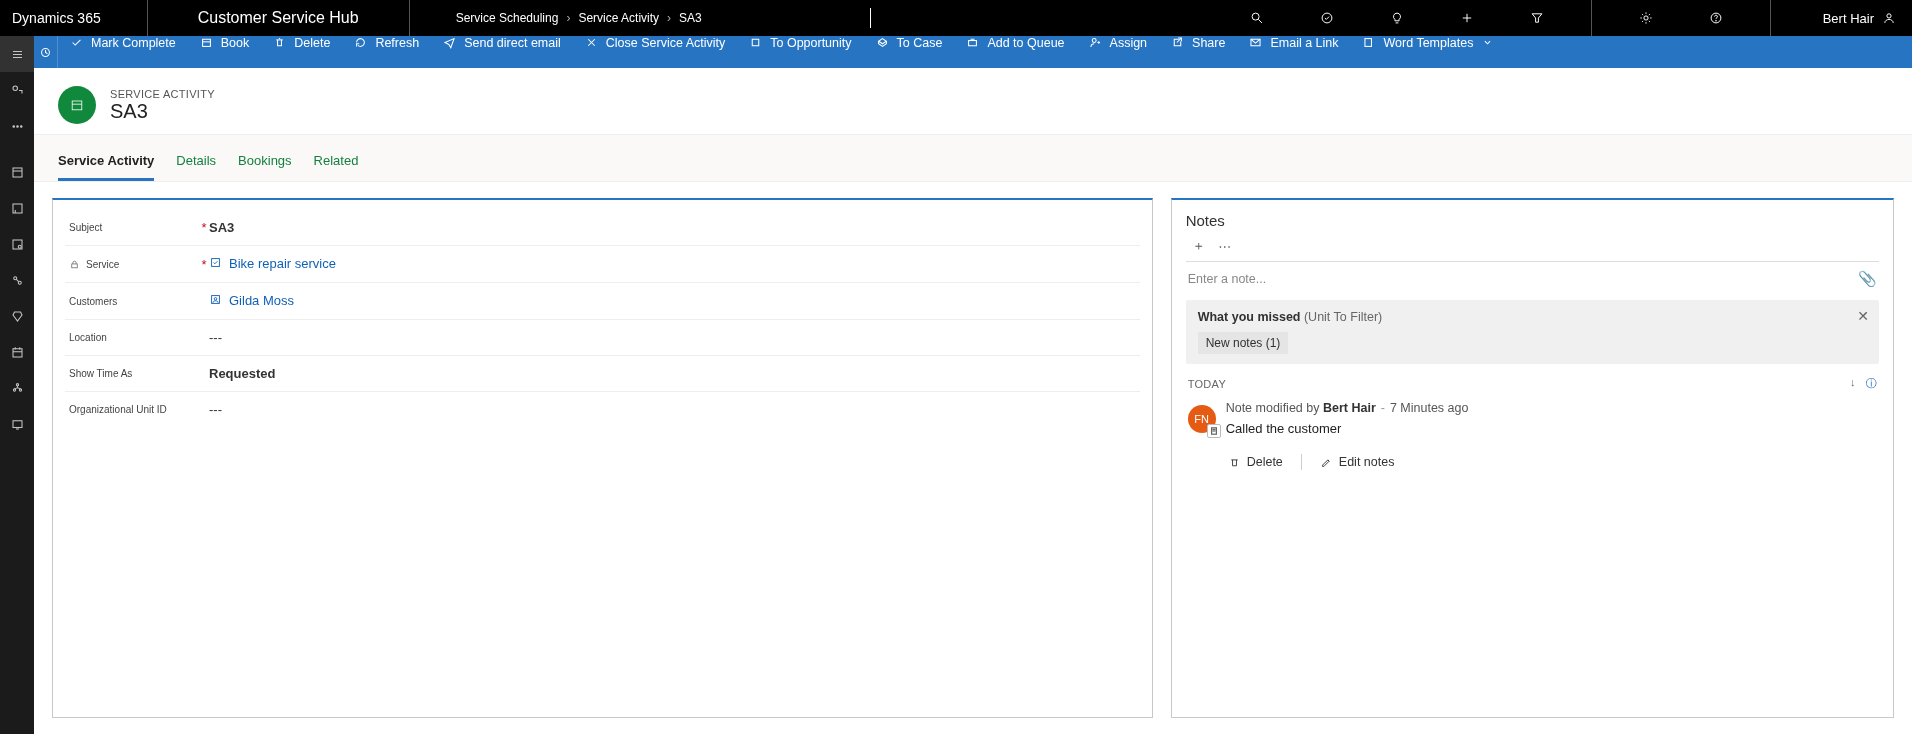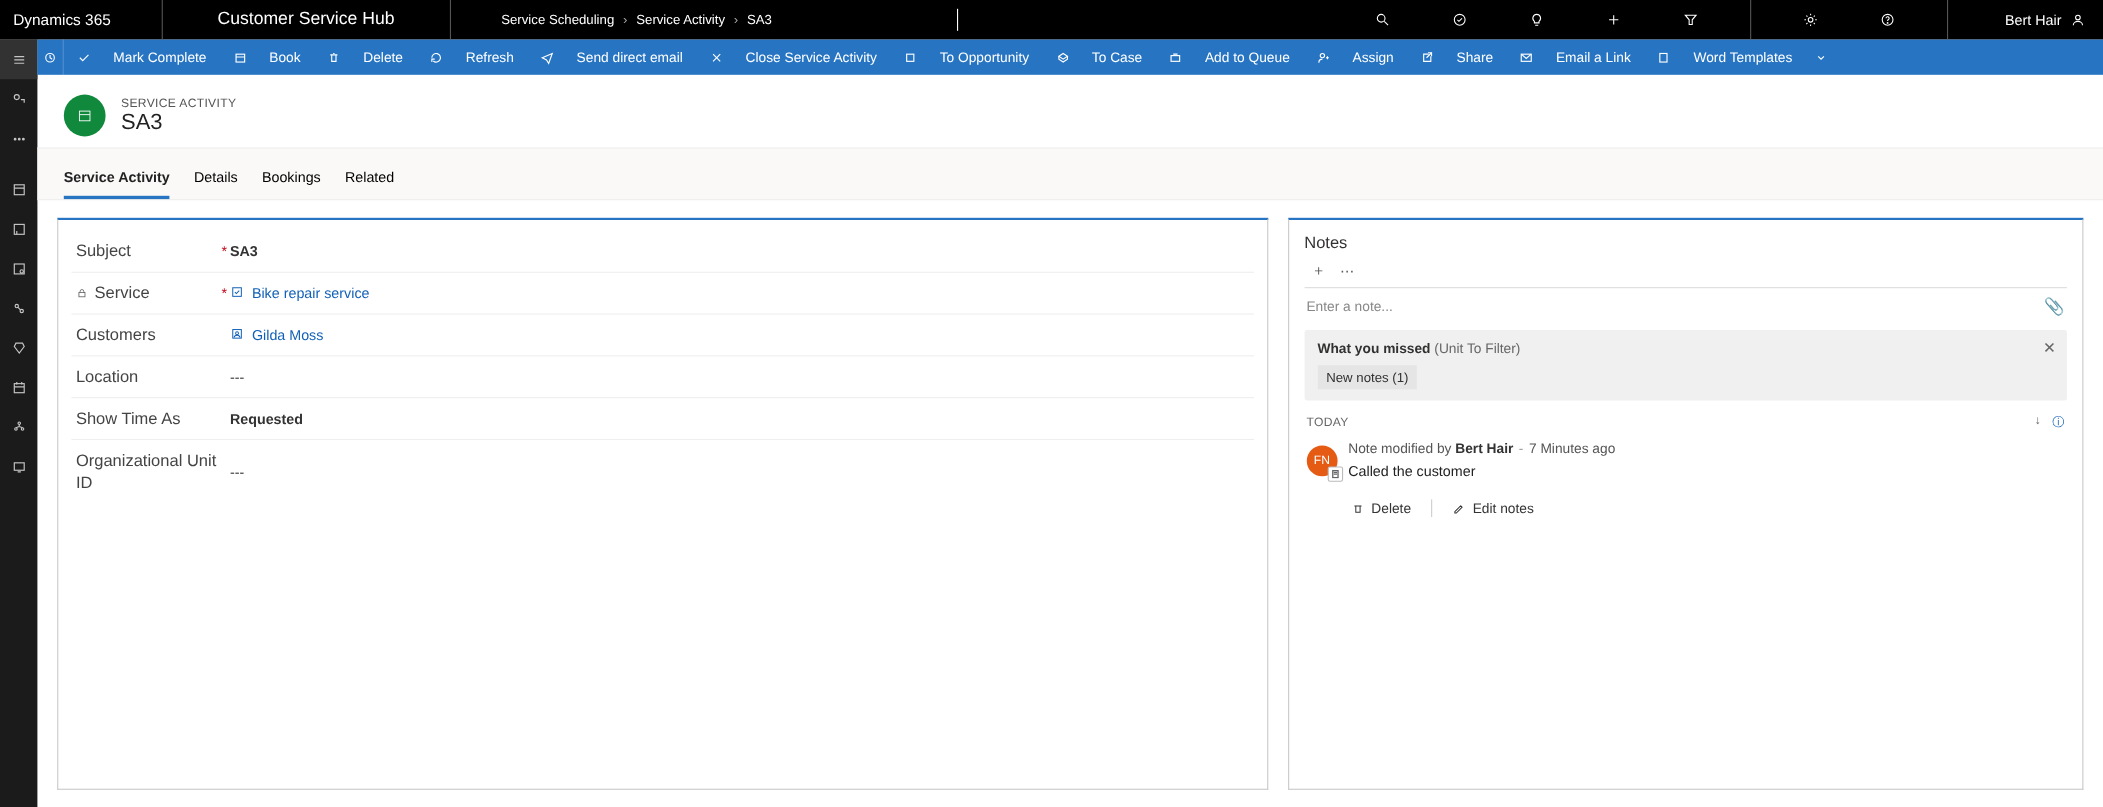--- a/index.html
+++ b/index.html
@@ -28,45 +28,45 @@
   .rail .ritem { width: 100%; height: 36px; display: flex; align-items: center; justify-content: center; cursor: pointer; }
   .rail .ritem.hamb { background: #323232; }
   .rail svg { width: 15px; height: 15px; stroke: #c5c5c5; fill: none; stroke-width: 1.4; }
 
   
   .content { flex: 1; display: flex; flex-direction: column; min-width: 0; }
 
   
   .cmdbar { display: flex; align-items: center; background: #2674c2; color: #fff; height: 32px; font-size: 12.5px; }
   .cmdbar .cmdside { width: 24px; height: 100%; display: flex; align-items: center; justify-content: center; border-right: 1px solid rgba(255,255,255,0.2); }
-  .cmdbar .cmd { display: flex; align-items: center; gap: 20px; padding: 0 12px; height: 100%; cursor: pointer; }
+  .cmdbar .cmd { display: flex; align-items: flex-start; gap: 8px; padding: 0 12px; height: 100%; cursor: pointer; }
   .cmdbar svg { width: 13px; height: 13px; stroke: #fff; fill: none; stroke-width: 1.6; }
 
   
   .pagehead { padding: 18px 24px 10px 24px; display: flex; align-items: center; gap: 14px; }
   .pagehead .ring { width: 38px; height: 38px; border-radius: 50%; background: #10893c; display: flex; align-items: center; justify-content: center; }
   .pagehead .ring svg { width: 16px; height: 16px; stroke: #fff; fill: #fff; }
   .pagehead .ptype { font-size: 11px; color: #555; letter-spacing: .3px; }
   .pagehead .ptitle { font-size: 20px; color: #222; }
 
   .divgray { background: #faf9f8; border-top: 1px solid #eee; border-bottom: 1px solid #eee; padding: 12px 24px 0 24px; }
   .tabs { display: flex; gap: 22px; }
-  .tab { font-size: 13px; color: #000000; padding: 6px 0 10px 0; cursor: pointer; }
+  .tab { font-size: 13px; color: #15803d; padding: 6px 0 10px 0; cursor: pointer; }
   .tab.active { color: #222; font-weight: 600; border-bottom: 3px solid #2674c2; }
 
   .panes { flex: 1; display: flex; gap: 18px; padding: 16px 18px; overflow: auto; }
 
   
   .panel { border: 1px solid #c9c9c9; border-top: 2px solid #2674c2; }
   .panel.left { flex: 1.55; padding: 10px 12px 26px 12px; }
   .panel.right { flex: 1; padding: 12px 14px; display: flex; flex-direction: column; }
 
   .field { display: flex; align-items: center; padding: 10px 4px; border-bottom: 1px solid #eee; }
   .field:last-child { border-bottom: none; }
-  .field .flabel { width: 130px; font-size: 15px; color: #444; display: flex; align-items: center; gap: 6px; }
+  .field .flabel { width: 130px; font-size: 10px; color: #444; display: flex; align-items: center; gap: 6px; }
   .field .req { color: #c50f1f; width: 10px; text-align: center; font-size: 13px; }
   .field .fval { flex: 1; font-size: 13px; color: #333; max-width: 300px; }
   .field .fval.bold { font-weight: 600; }
   .field .fval .link { color: #1160b7; display: inline-flex; align-items: flex-start; gap: 7px; }
   .field .fval .link svg { width: 13px; height: 13px; stroke: #1160b7; fill: none; stroke-width: 1.4; }
 
   .lockicon { width: 11px; height: 11px; stroke: #666; fill: none; stroke-width: 1.4; }
 
   
   .notes-title { font-size: 15px; margin-bottom: 8px; }

